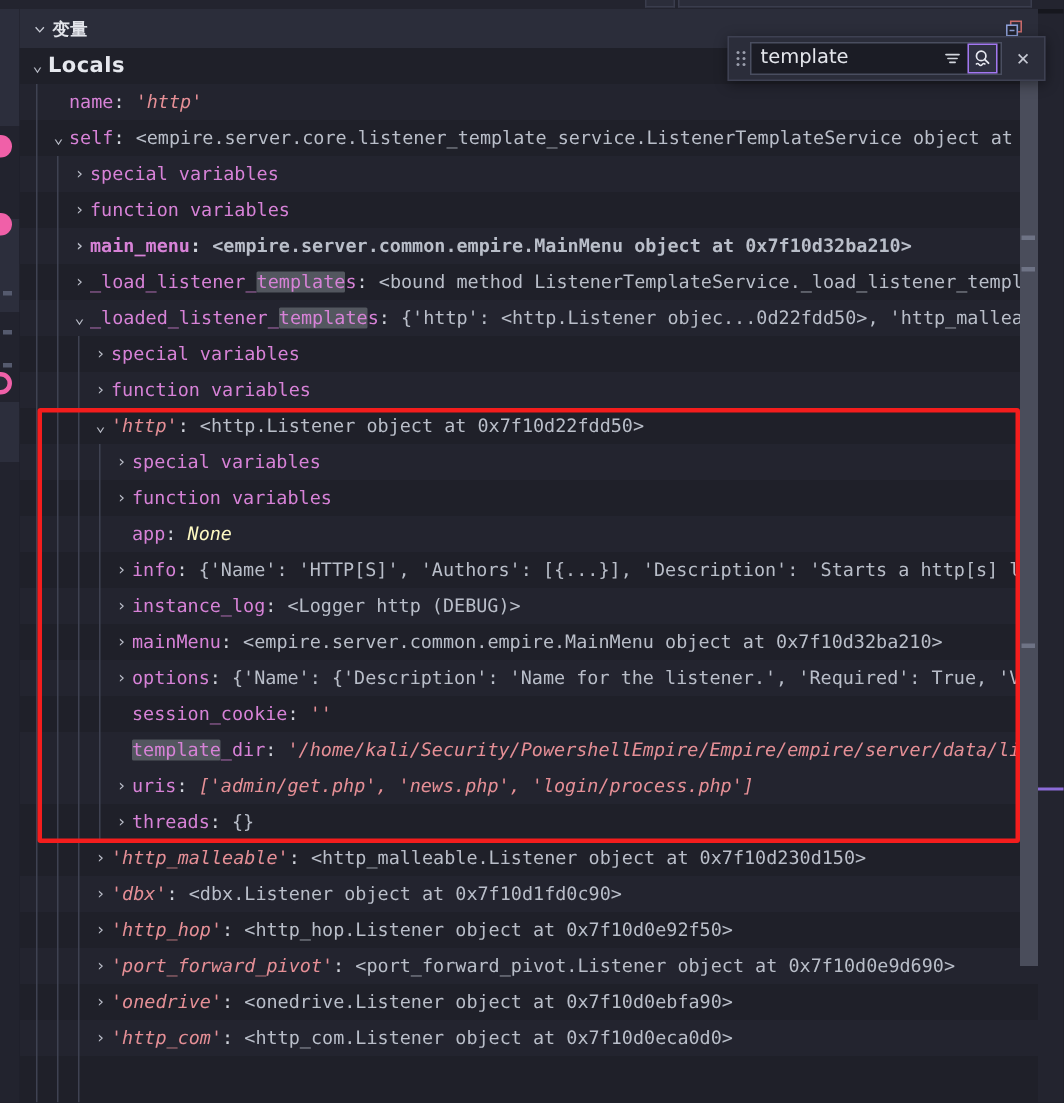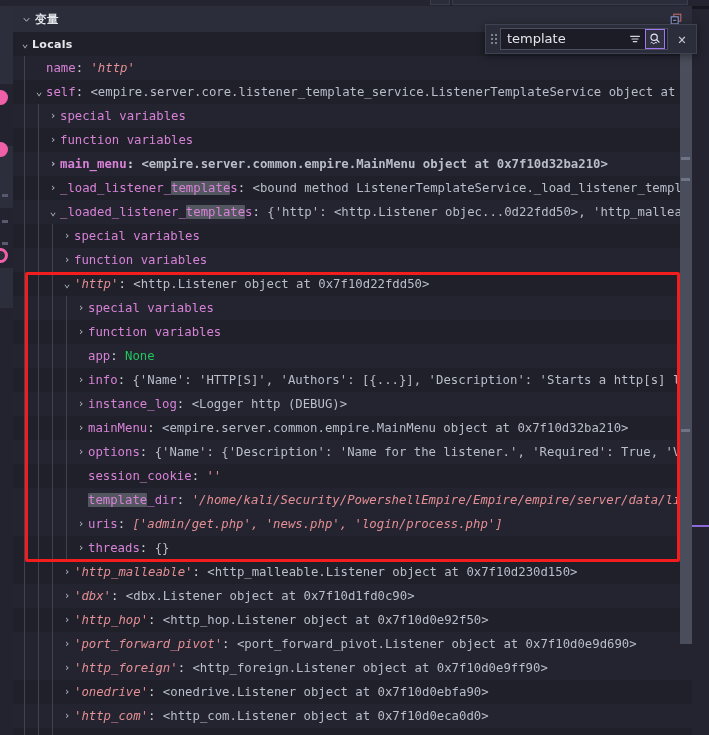--- a/index.html
+++ b/index.html
@@ -148,25 +148,25 @@
     font-size: 11px;
     vertical-align: top;
   }
   .row .twisty.blank { color: transparent; }
   .row .vname {
     color: #d782d7;
   }
   .row .vsep  { color: #cfd2da; }
   .row .vval  { color: #b9bec9; }
   .row .vstr  { color: #e58f96; font-style: italic; }
-  .row .vnone { color: #22c55e; }
+  .row .vnone { color: #fef9c3; font-style: italic; }
   .row .scopename {
     font-family: "DejaVu Sans", "Liberation Sans", sans-serif;
     font-weight: bold;
-    font-size: 11px;
+    font-size: 14px;
     color: #e6e8ee;
     letter-spacing: .3px;
   }
   .row .hl {
     background: #53575f;
     color: #d782d7;
     border-radius: 1px;
   }
 
   
@@ -349,21 +349,20 @@
         <div class="row" style="padding-left: 61px;"><span class="twisty">›</span><span class="vname">mainMenu</span><span class="vsep">: </span><span class="vval">&lt;empire.server.common.empire.MainMenu object at 0x7f10d32ba210&gt;</span></div>
         <div class="row alt" style="padding-left: 61px;"><span class="twisty">›</span><span class="vname">options</span><span class="vsep">: </span><span class="vval">{'Name': {'Description': 'Name for the listener.', 'Required': True, 'Value'…</span></div>
         <div class="row" style="padding-left: 61px;"><span class="twisty blank">›</span><span class="vname">session_cookie</span><span class="vsep">: </span><span class="vstr">''</span></div>
         <div class="row alt" style="padding-left: 61px;"><span class="twisty blank">›</span><span class="vname"><span class="hl">template</span>_dir</span><span class="vsep">: </span><span class="vstr">'/home/kali/Security/PowershellEmpire/Empire/empire/server/data/listene…</span></div>
         <div class="row alt" style="padding-left: 61px;"><span class="twisty">›</span><span class="vname">uris</span><span class="vsep">: </span><span class="vstr">['admin/get.php', 'news.php', 'login/process.php']</span></div>
         <div class="row" style="padding-left: 61px;"><span class="twisty">›</span><span class="vname">threads</span><span class="vsep">: </span><span class="vval">{}</span></div>
         <div class="row" style="padding-left: 47px;"><span class="twisty">›</span><span class="vstr">'http_malleable'</span><span class="vsep">: </span><span class="vval">&lt;http_malleable.Listener object at 0x7f10d230d150&gt;</span></div>
         <div class="row alt" style="padding-left: 47px;"><span class="twisty">›</span><span class="vstr">'dbx'</span><span class="vsep">: </span><span class="vval">&lt;dbx.Listener object at 0x7f10d1fd0c90&gt;</span></div>
         <div class="row" style="padding-left: 47px;"><span class="twisty">›</span><span class="vstr">'http_hop'</span><span class="vsep">: </span><span class="vval">&lt;http_hop.Listener object at 0x7f10d0e92f50&gt;</span></div>
         <div class="row alt" style="padding-left: 47px;"><span class="twisty">›</span><span class="vstr">'port_forward_pivot'</span><span class="vsep">: </span><span class="vval">&lt;port_forward_pivot.Listener object at 0x7f10d0e9d690&gt;</span></div>
-        <div class="row alt" style="padding-left: 47px;"><span class="twisty">›</span><span class="vstr">'http_foreign'</span><span class="vsep">: </span><span class="vval">&lt;http_foreign.Listener object at 0x7f10d0e9ff90&gt;</span></div>
         <div class="row" style="padding-left: 47px;"><span class="twisty">›</span><span class="vstr">'onedrive'</span><span class="vsep">: </span><span class="vval">&lt;onedrive.Listener object at 0x7f10d0ebfa90&gt;</span></div>
         <div class="row alt" style="padding-left: 47px;"><span class="twisty">›</span><span class="vstr">'http_com'</span><span class="vsep">: </span><span class="vval">&lt;http_com.Listener object at 0x7f10d0eca0d0&gt;</span></div>
       </div>
     <div id="annot" style="left: 12px; right: 12px; top: 240px; height: 290px; border-color: rgb(244, 29, 29);"></div>
     <div id="vscroll">
       <div class="thumb" style="top: 0px; height: 612px;"></div>
     <div class="mark" style="top: 125px;"></div>
         <div class="mark" style="top: 146px;"></div>
         <div class="mark" style="top: 397px;"></div>
       </div>

